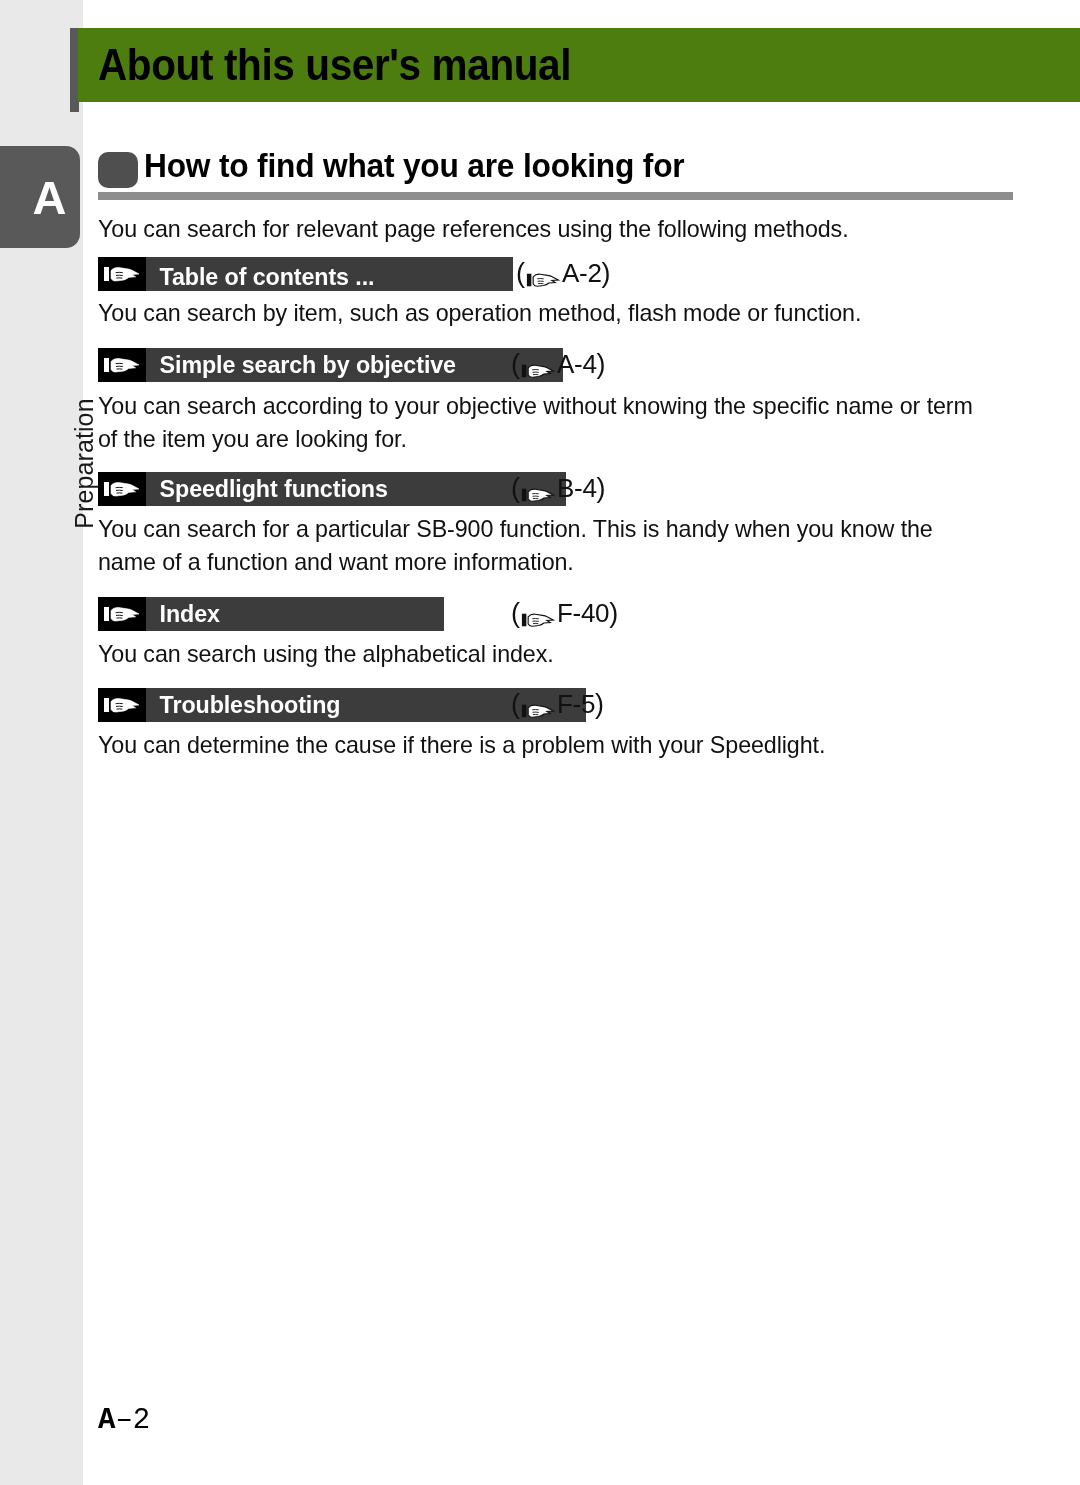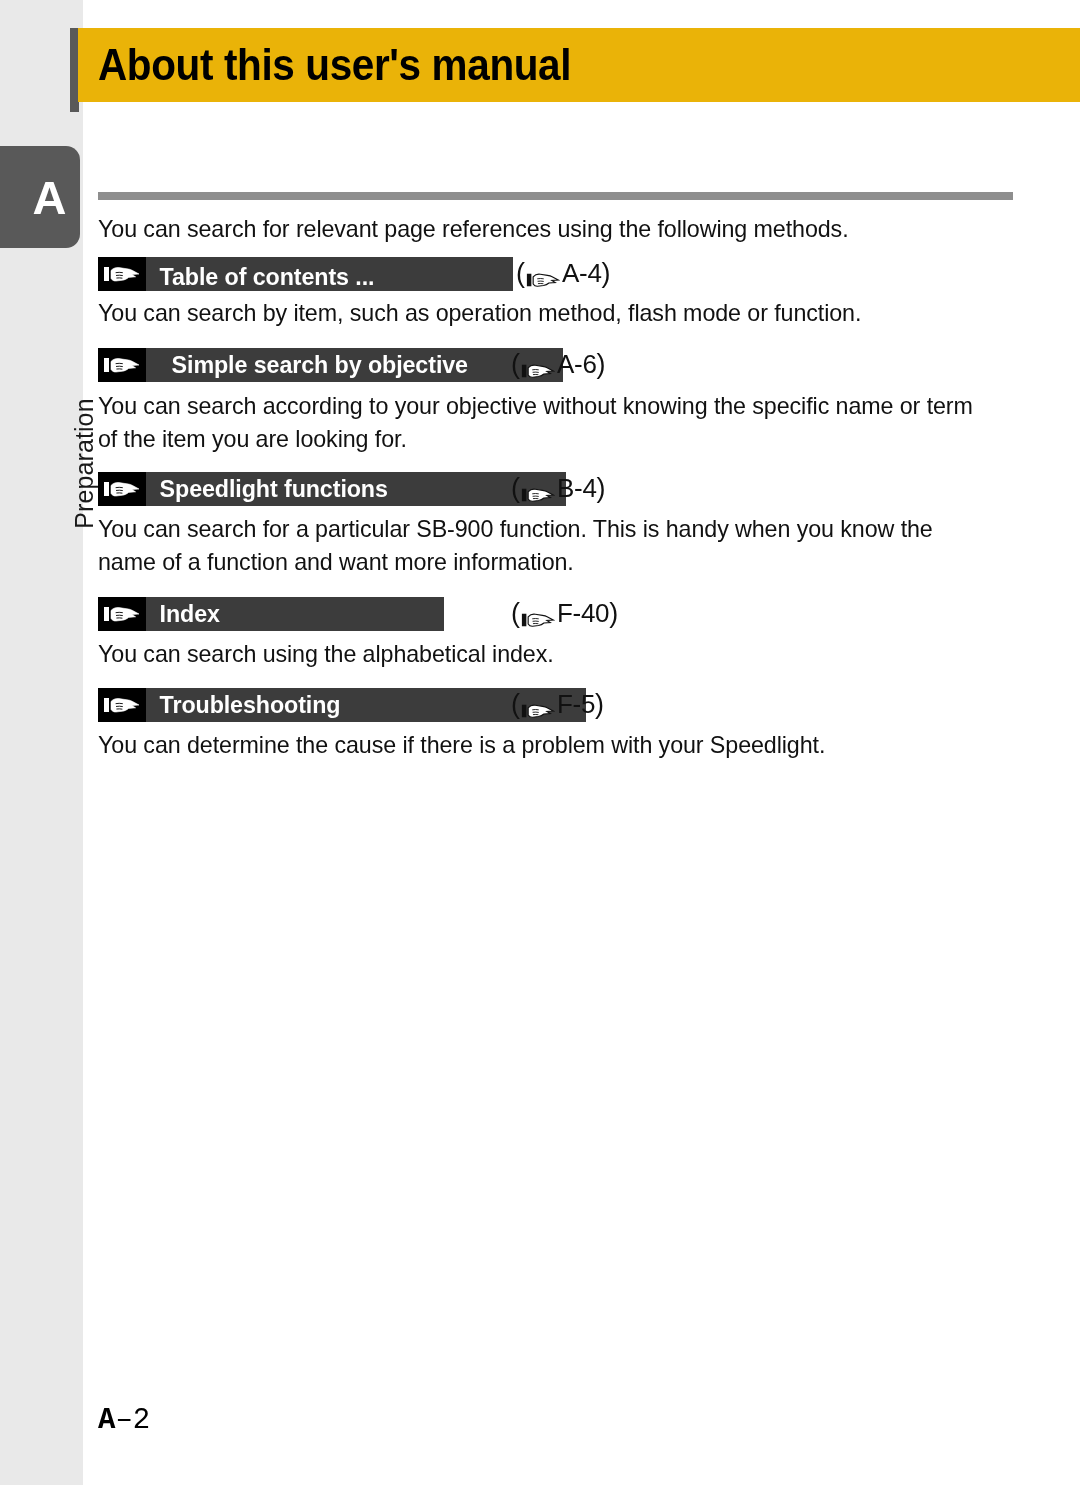--- a/index.html
+++ b/index.html
@@ -80,21 +80,21 @@
     letter-spacing: 0.1px;
   }
 
   
   .title-band {
     position: absolute;
     left: 78px;
     top: 28px;
     width: 1002px;
     height: 74px;
-    background: #eab308;
+    background: #4d7c0f;
   }
   .title-band-edge {
     position: absolute;
     left: 70px;
     top: 28px;
     width: 9px;
     height: 84px;
     background: #595959;
   }
   .page-title {
@@ -255,20 +255,24 @@
     <div class="chapter-name">
       <span>Preparation</span>
     </div>
   </div>
 
   <div class="title-band-edge"></div>
   <div class="title-band">
     <div class="page-title">About this user's manual</div>
   </div>
 
+  <div class="section-head">
+    <div class="section-bullet"></div>
+    <div class="section-title">How to find what you are looking for</div>
+  </div>
   <div class="section-rule"></div>
 
   <div class="para" style="top:212px;">You can search for relevant page references using the following methods.</div>
 
   <div class="item-row" style="top:257px;">
     <div class="item-bar" style="width:415px;align-items:flex-end;">
       <div class="item-iconbox">
         <svg class="hand-icon" viewBox="0 0 38 22">
           <rect x="1" y="4" width="5" height="14" fill="#ffffff"></rect>
           <path d="M8 7.5 C10 5.2 13 4.2 16 4.6 L24 5.8 C26 6.1 27.6 6.4 29.2 7.3 L36 11 L29 11.6 L32.6 13.8 L25.6 14.4 C24 15.8 22 16.8 19.6 17.2 L13 18 C10.6 18.2 9 17 8 15.4 Z" fill="#ffffff" stroke="#ffffff" stroke-width="0.6"></path>
@@ -279,47 +283,47 @@
     </div>
     <div class="item-ref" style="left:418px;">
       <span class="paren">(</span>
       <span class="hand-dark">
         <svg viewBox="0 0 38 22" width="34" height="20">
           <rect x="1" y="4" width="5" height="14" fill="#111111"></rect>
           <path d="M8 7.5 C10 5.2 13 4.2 16 4.6 L24 5.8 C26 6.1 27.6 6.4 29.2 7.3 L36 11 L29 11.6 L32.6 13.8 L25.6 14.4 C24 15.8 22 16.8 19.6 17.2 L13 18 C10.6 18.2 9 17 8 15.4 Z" fill="#ffffff" stroke="#111111" stroke-width="1.3"></path>
           <path d="M13 9.6 C15 9.2 17.4 9.2 19.4 9.6 M13.4 12.4 C15.4 12.1 17.6 12.1 19.4 12.5 M13.8 15 C15.6 14.8 17.4 14.8 19 15.1" stroke="#111111" stroke-width="1" fill="none" stroke-linecap="round"></path>
         </svg>
       </span>
-      <span class="ref-text">A-4</span>
+      <span class="ref-text">A-2</span>
       <span class="paren">)</span>
     </div>
   </div>
   <div class="para" style="top:296px;">You can search by item, such as operation method, flash mode or function.</div>
 
   <div class="item-row" style="top:348px;">
-    <div class="item-bar" style="width:465px;gap:12px;">
+    <div class="item-bar" style="width:465px;">
       <div class="item-iconbox">
         <svg class="hand-icon" viewBox="0 0 38 22">
           <rect x="1" y="4" width="5" height="14" fill="#ffffff"></rect>
           <path d="M8 7.5 C10 5.2 13 4.2 16 4.6 L24 5.8 C26 6.1 27.6 6.4 29.2 7.3 L36 11 L29 11.6 L32.6 13.8 L25.6 14.4 C24 15.8 22 16.8 19.6 17.2 L13 18 C10.6 18.2 9 17 8 15.4 Z" fill="#ffffff" stroke="#ffffff" stroke-width="0.6"></path>
           <path d="M13 9.6 C15 9.2 17.4 9.2 19.4 9.6 M13.4 12.4 C15.4 12.1 17.6 12.1 19.4 12.5 M13.8 15 C15.6 14.8 17.4 14.8 19 15.1" stroke="#000000" stroke-width="0.9" fill="none" stroke-linecap="round"></path>
         </svg>
       </div>
       <div class="item-label">Simple search by objective</div>
     </div>
     <div class="item-ref" style="left:413px;">
       <span class="paren">(</span>
       <span class="hand-dark">
         <svg viewBox="0 0 38 22" width="34" height="20">
           <rect x="1" y="4" width="5" height="14" fill="#111111"></rect>
           <path d="M8 7.5 C10 5.2 13 4.2 16 4.6 L24 5.8 C26 6.1 27.6 6.4 29.2 7.3 L36 11 L29 11.6 L32.6 13.8 L25.6 14.4 C24 15.8 22 16.8 19.6 17.2 L13 18 C10.6 18.2 9 17 8 15.4 Z" fill="#ffffff" stroke="#111111" stroke-width="1.3"></path>
           <path d="M13 9.6 C15 9.2 17.4 9.2 19.4 9.6 M13.4 12.4 C15.4 12.1 17.6 12.1 19.4 12.5 M13.8 15 C15.6 14.8 17.4 14.8 19 15.1" stroke="#111111" stroke-width="1" fill="none" stroke-linecap="round"></path>
         </svg>
       </span>
-      <span class="ref-text">A-6</span>
+      <span class="ref-text">A-4</span>
       <span class="paren">)</span>
     </div>
   </div>
   <div class="para" style="top:389px;">You can search according to your objective without knowing the specific name or term of the item you are looking for.</div>
 
   <div class="item-row" style="top:472px;">
     <div class="item-bar" style="width:468px;">
       <div class="item-iconbox">
         <svg class="hand-icon" viewBox="0 0 38 22">
           <rect x="1" y="4" width="5" height="14" fill="#ffffff"></rect>

